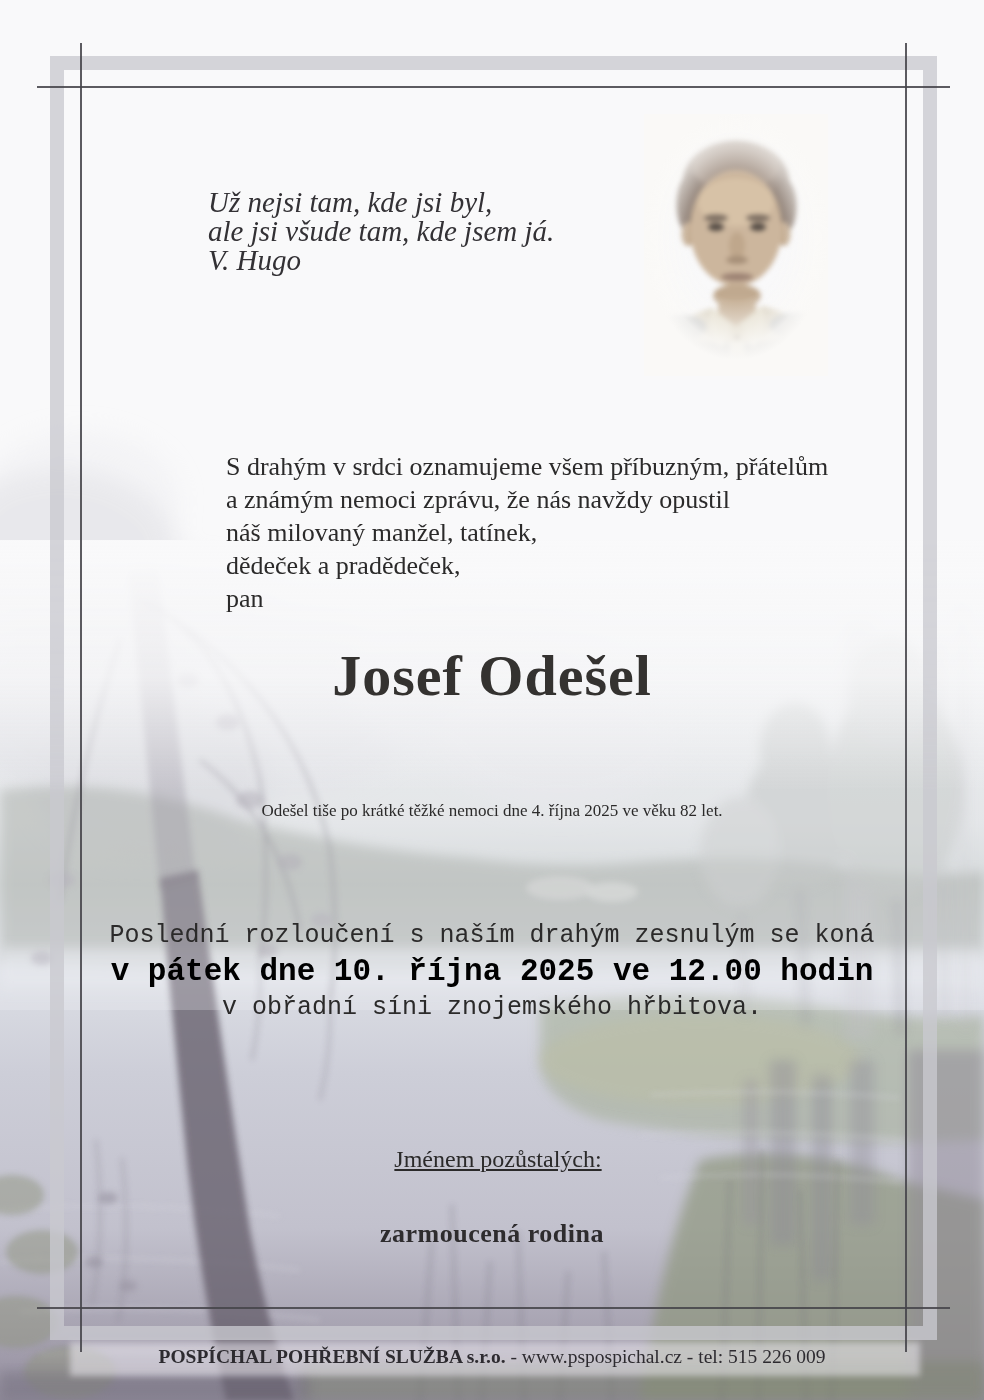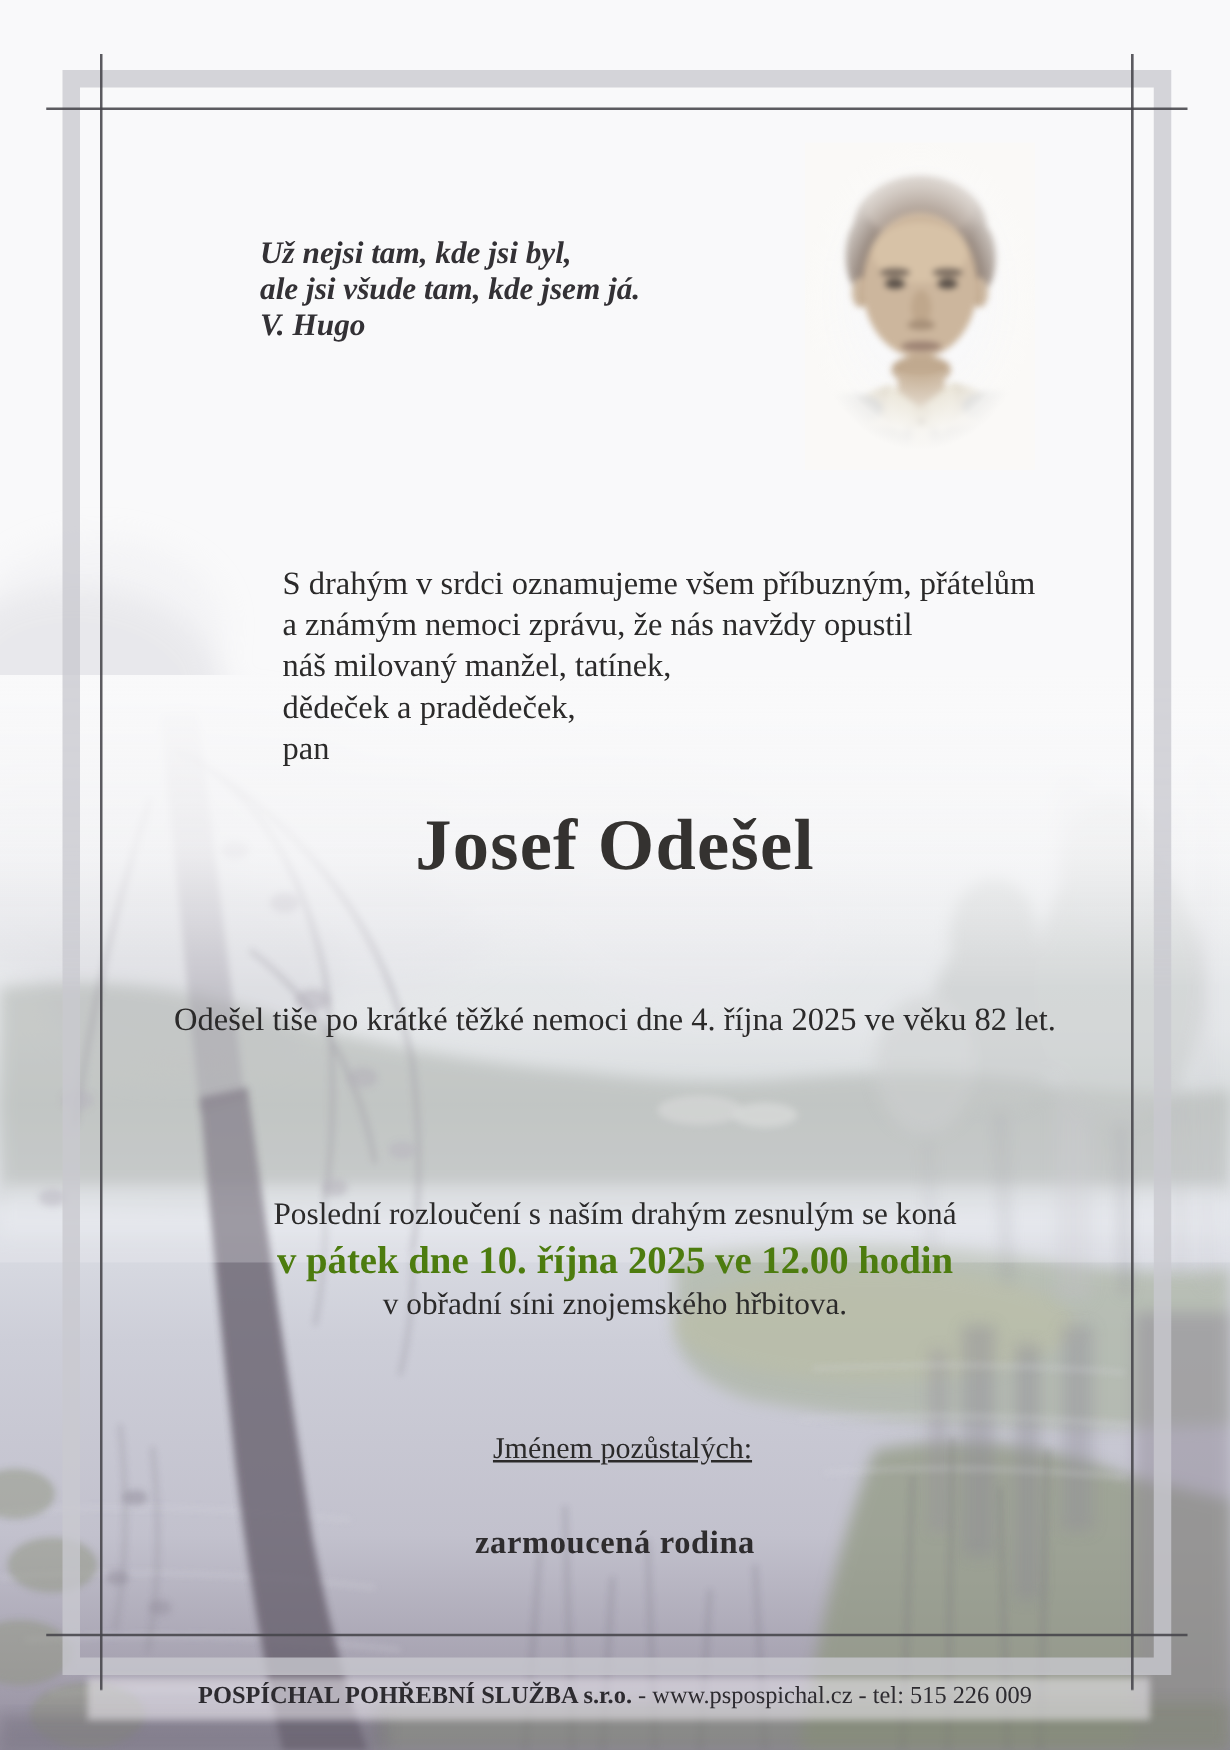--- a/index.html
+++ b/index.html
@@ -23,27 +23,27 @@
   .portrait{position:absolute;left:650px;top:120px;width:172px;height:250px;z-index:4;}
   .portrait svg{filter:blur(2.5px);}
   .portrait::after{
     content:"";position:absolute;inset:-6px;
     background:radial-gradient(ellipse 50% 47% at 50% 47%,
       rgba(250,249,247,0) 50%,rgba(250,249,247,.5) 70%,
       rgba(250,249,247,.9) 87%,#faf9f7 100%);
   }
   
   .tb{position:absolute;z-index:5;}
-  .quote{left:208px;top:188px;font-size:25px;font-weight:bold;font-style:italic;line-height:29px;color:#333135;}
+  .quote{left:208px;top:188px;font-size:29px;font-weight:normal;font-style:italic;line-height:29px;color:#333135;}
   .announcement{left:226px;top:450px;font-size:26px;line-height:33px;}
   .center{left:0;right:0;text-align:center;}
   .name{top:642px;font-size:58px;font-weight:bold;letter-spacing:1px;color:#343230;}
-  .passing{top:801px;font-size:26px;text-align:center;}
-  .ceremony{top:956px;font-size:25px;line-height:32px;}
-  .ceremony .bold-line{font-size:31px;font-weight:bold;line-height:40px;color:#4d7c0f;}
+  .passing{top:801px;font-size:17px;text-align:center;}
+  .ceremony{top:920px;font-size:25px;line-height:32px;font-family:Liberation Mono, monospace;}
+  .ceremony .bold-line{font-size:31px;font-weight:bold;line-height:40px;color:#000000;}
   .closing-label{top:1146px;font-size:24px;padding-left:12px;}
   .closing-label span{text-decoration:underline;}
   .signature{top:1219px;font-size:26px;font-weight:bold;letter-spacing:.5px;color:#2e2c2e;}
   .footer{top:1346px;font-size:19.5px;color:#2d2b30;}
   .footer .company{font-weight:bold;text-align:center;}
 </style>
 </head>
 <body>
 
 <div class="page">

